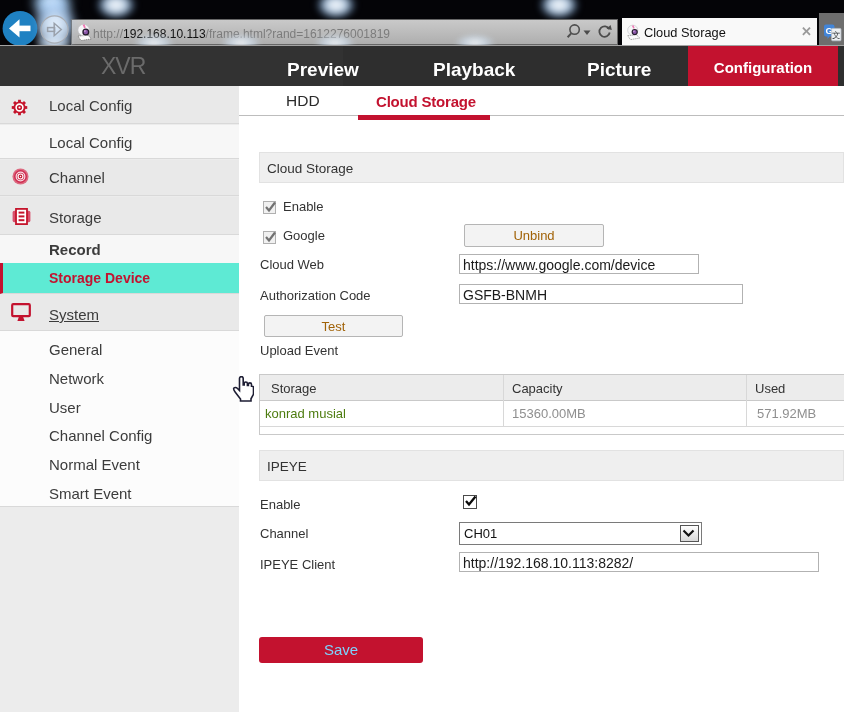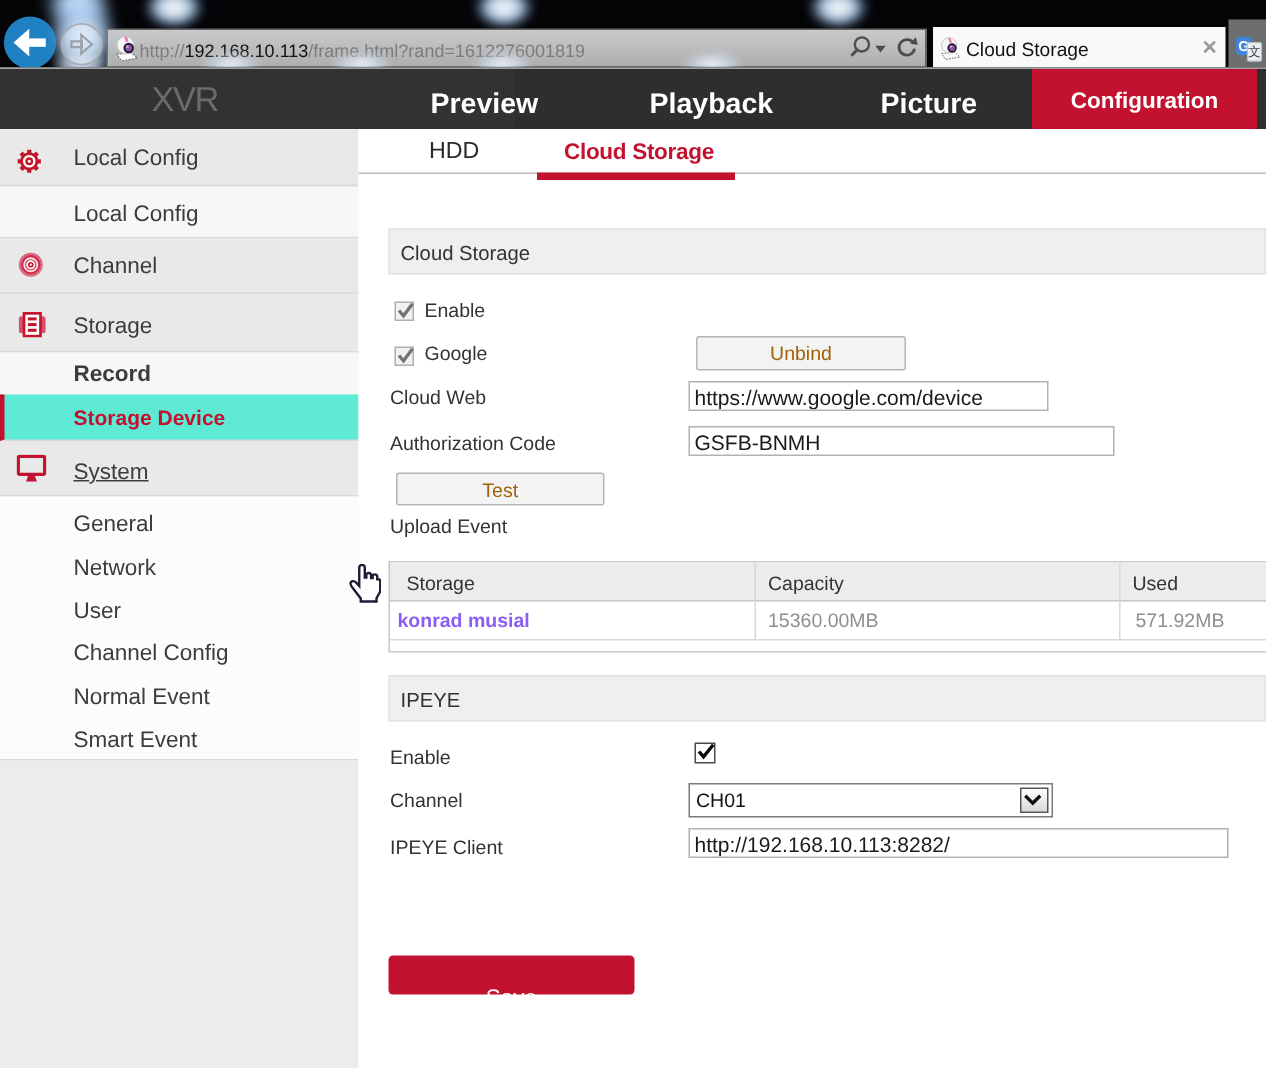--- a/index.html
+++ b/index.html
@@ -44,21 +44,21 @@
 .ctab { position:absolute; top:6px; font-size:15.5px; color:#2a2a2a; }
 #tabline { position:absolute; left:0px; top:29px; width:605px; height:1px; background:#bdbdbd; }
 #redline { position:absolute; left:119px; top:29px; width:132px; height:5px; background:#c3122f; }
 .secthead { position:absolute; left:20px; width:585px; height:31px; background:#efefef; border:1px solid #e2e2e2; }
 .secthead span { position:absolute; left:7px; top:8px; font-size:13.5px; color:#333; }
 .lbl { position:absolute; left:21px; font-size:13px; color:#333; white-space:nowrap; }
 .cb { position:absolute; width:13px; height:13px; background:#f1f1f1; border:1px solid #b0b0b0; }
 .btn { position:absolute; background:#f3f3f3; border:1px solid #b5b5b5; border-radius:2px; text-align:center; font-size:13px; color:#a16207; }
 .inp { position:absolute; background:#fff; border:1px solid #b2b2b2; font-size:14px; color:#1a1a1a; padding:2px 0 0 3px; white-space:nowrap; overflow:hidden; }
 #note { position:absolute; left:20px; top:499px; font-size:12.5px; color:#e23b3b; }
-#save { position:absolute; left:20px; top:551px; width:164px; height:26px; background:#c3122f; border-radius:3px; text-align:center; color:#ffffff; font-size:15px; padding-top:20px; }
+#save { position:absolute; left:20px; top:551px; width:164px; height:26px; background:#c3122f; border-radius:3px; text-align:center; color:#7dd3fc; font-size:15px; padding-top:4px; }
 </style>
 </head>
 <body>
 <div id="wrap">
 
   <div id="chrome">
     <div class="glow" style="left:30px; top:-14px; width:44px; height:34px; background:radial-gradient(closest-side, #eaf4ff 0%, #9fc8f0 55%, rgba(120,170,230,0) 100%);"></div>
     <div class="glow" style="left:32px; top:2px; width:46px; height:46px; background:radial-gradient(closest-side, rgba(240,248,255,0.98) 0%, rgba(170,205,245,0.8) 55%, rgba(120,170,230,0) 100%);"></div>
     <div class="glow" style="left:95px; top:-10px; width:42px; height:30px; filter:blur(3px); background:radial-gradient(closest-side, rgba(255,255,255,1) 0%, rgba(205,228,252,0.9) 50%, rgba(130,180,235,0.35) 80%, rgba(120,170,230,0) 100%);"></div>
     <div class="glow" style="left:315px; top:-10px; width:42px; height:30px; filter:blur(3px); background:radial-gradient(closest-side, rgba(255,255,255,1) 0%, rgba(205,228,252,0.9) 50%, rgba(130,180,235,0.35) 80%, rgba(120,170,230,0) 100%);"></div>
@@ -246,21 +246,21 @@
 
     <div class="lbl" style="top:257px;">Upload Event</div>
 
     <div class="abs" style="left:20px; top:288px; width:585px; height:61px; border:1px solid #c9c9c9; border-right:none;">
       <div class="abs" style="left:0; top:0; width:584px; height:26px; background:#ececec; border-bottom:1px solid #c9c9c9;"></div>
       <div class="abs" style="left:243px; top:0; width:1px; height:51px; background:#d8d8d8;"></div>
       <div class="abs" style="left:486px; top:0; width:1px; height:51px; background:#d8d8d8;"></div>
       <div class="abs" style="left:11px; top:6px; font-size:13px; color:#333;">Storage</div>
       <div class="abs" style="left:252px; top:6px; font-size:13px; color:#333;">Capacity</div>
       <div class="abs" style="left:495px; top:6px; font-size:13px; color:#333;">Used</div>
-      <div class="abs" style="left:5px; top:31px; font-size:13px; color:#8b5cf6;font-weight:bold;">konrad musial</div>
+      <div class="abs" style="left:5px; top:31px; font-size:13px; color:#4d7c0f;">konrad musial</div>
       <div class="abs" style="left:252px; top:31px; font-size:13px; color:#8f8f8f;">15360.00MB</div>
       <div class="abs" style="left:497px; top:31px; font-size:13px; color:#8f8f8f;">571.92MB</div>
       <div class="abs" style="left:0; top:51px; width:584px; height:1px; background:#d8d8d8;"></div>
     </div>
 
     <div class="secthead" style="top:364px;">
         <span>IPEYE</span>
       </div>
 
     <div class="lbl" style="top:411px;">Enable</div>

